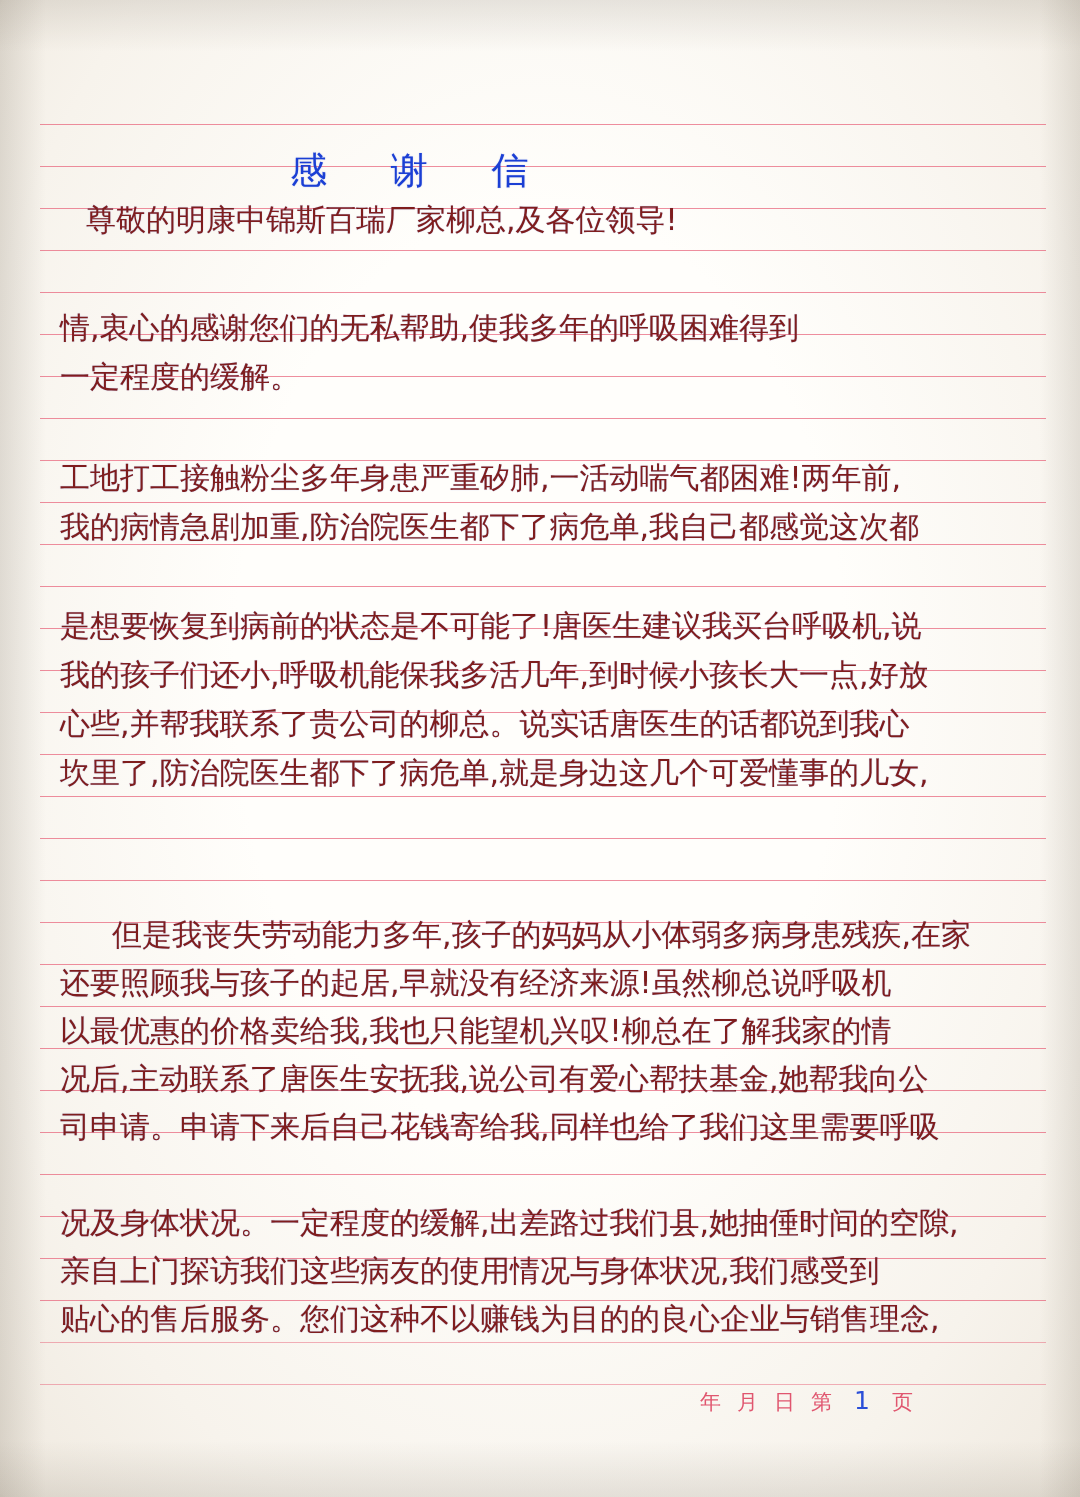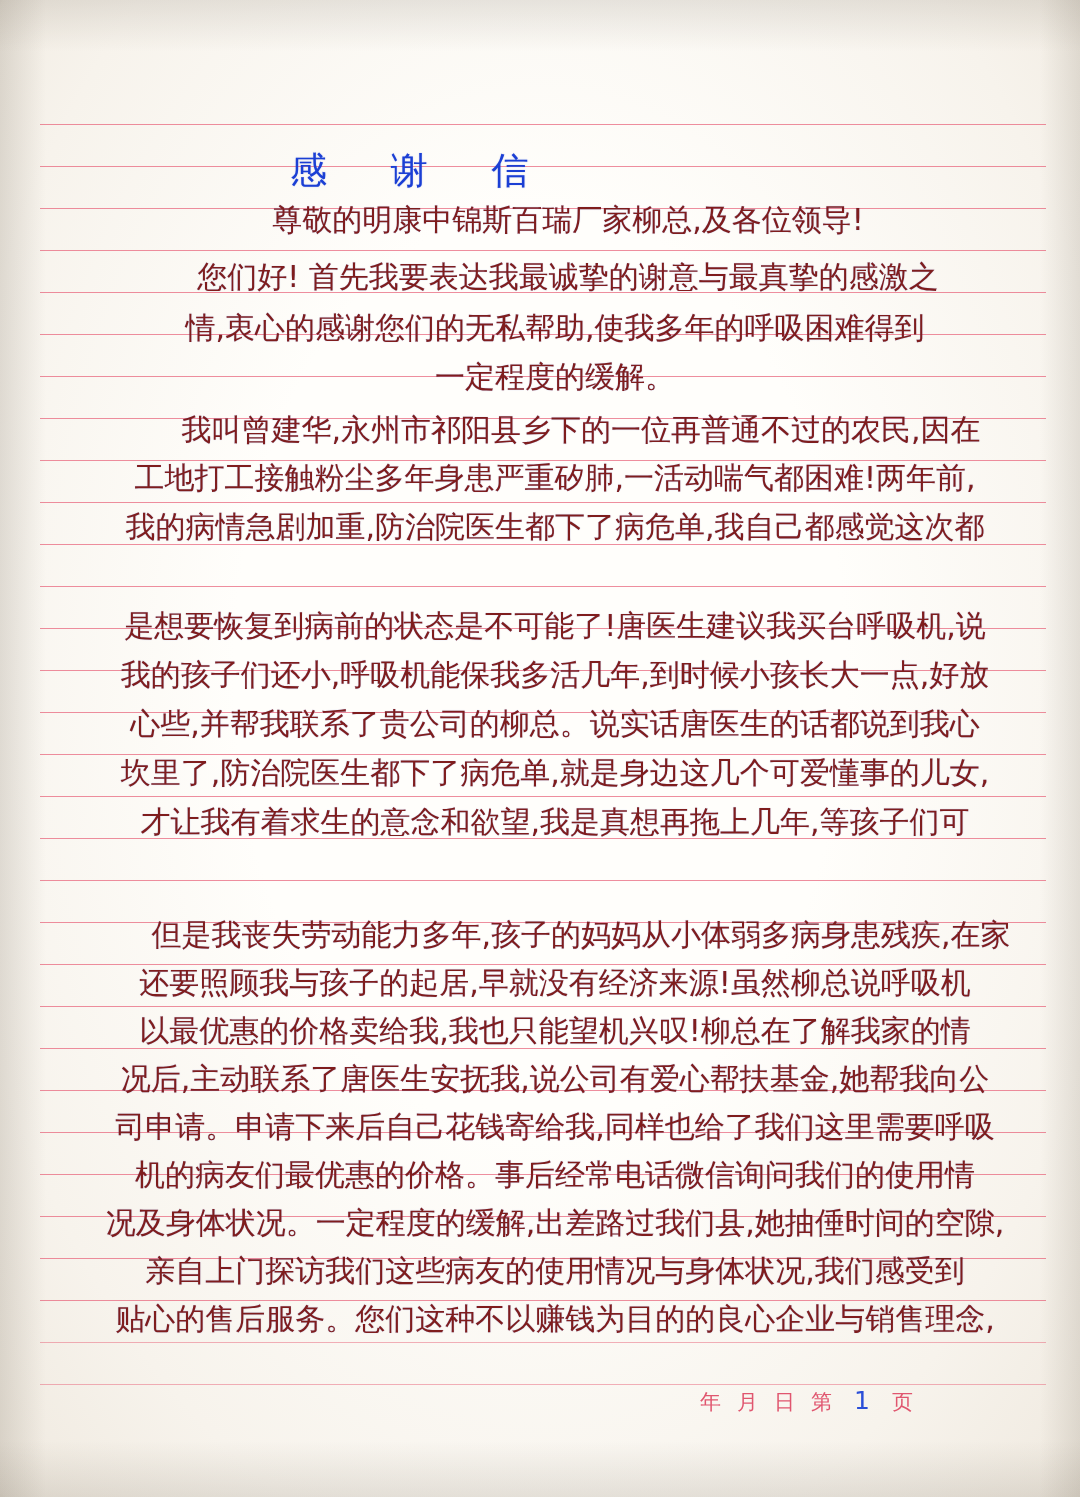--- a/index.html
+++ b/index.html
@@ -9,21 +9,20 @@
   }
   body {
     font-family: "Liberation Sans", sans-serif;
   }
   #page {
     position: relative;
     width: 1080px;
     height: 1497px;
     overflow: hidden;
     background: #fdfbf7;
-    text-align: center;
   }
   
   #paper {
     position: absolute;
     inset: 0;
     background:
       radial-gradient(ellipse at 50% 45%, #fffefb 40%, #f7f3ec 78%, #efe9df 100%);
   }
   #paper-texture {
     position: absolute;
@@ -141,37 +140,33 @@
     <div class="rule" style="top:1092px"></div>
     <div class="rule" style="top:1134px"></div>
     <div class="rule" style="top:1176px"></div>
     <div class="rule soft" style="top:1218px"></div>
     <div class="rule soft" style="top:1260px"></div>
   </div>
 
   <div id="title">感 谢 信</div>
 
   <div class="line indent-sm" style="top:205px">尊敬的明康中锦斯百瑞厂家柳总,及各位领导!</div>
-  <div class="line indent-sm" style="top:262px">您们好! 首先我要表达我最诚挚的谢意与最真挚的感激之</div>
   <div class="line" style="top:313px">情,衷心的感谢您们的无私帮助,使我多年的呼吸困难得到</div>
   <div class="line" style="top:362px">一定程度的缓解。</div>
-  <div class="line indent" style="top:415px">我叫曾建华,永州市祁阳县乡下的一位再普通不过的农民,因在</div>
   <div class="line" style="top:463px">工地打工接触粉尘多年身患严重矽肺,一活动喘气都困难!两年前,</div>
   <div class="line" style="top:512px">我的病情急剧加重,防治院医生都下了病危单,我自己都感觉这次都</div>
   <div class="line" style="top:611px">是想要恢复到病前的状态是不可能了!唐医生建议我买台呼吸机,说</div>
   <div class="line" style="top:660px">我的孩子们还小,呼吸机能保我多活几年,到时候小孩长大一点,好放</div>
   <div class="line" style="top:709px">心些,并帮我联系了贵公司的柳总。说实话唐医生的话都说到我心</div>
   <div class="line" style="top:758px">坎里了,防治院医生都下了病危单,就是身边这几个可爱懂事的儿女,</div>
-  <div class="line" style="top:807px">才让我有着求生的意念和欲望,我是真想再拖上几年,等孩子们可</div>
   <div class="line indent" style="top:920px">但是我丧失劳动能力多年,孩子的妈妈从小体弱多病身患残疾,在家</div>
   <div class="line" style="top:968px">还要照顾我与孩子的起居,早就没有经济来源!虽然柳总说呼吸机</div>
   <div class="line" style="top:1016px">以最优惠的价格卖给我,我也只能望机兴叹!柳总在了解我家的情</div>
   <div class="line" style="top:1064px">况后,主动联系了唐医生安抚我,说公司有爱心帮扶基金,她帮我向公</div>
   <div class="line" style="top:1112px">司申请。申请下来后自己花钱寄给我,同样也给了我们这里需要呼吸</div>
-  <div class="line" style="top:1160px">机的病友们最优惠的价格。事后经常电话微信询问我们的使用情</div>
   <div class="line" style="top:1208px">况及身体状况。一定程度的缓解,出差路过我们县,她抽倕时间的空隙,</div>
   <div class="line" style="top:1256px">亲自上门探访我们这些病友的使用情况与身体状况,我们感受到</div>
   <div class="line" style="top:1304px">贴心的售后服务。您们这种不以赚钱为目的的良心企业与销售理念,</div>
 
   <div id="footer">
     <span>年</span>
     <span>月</span>
     <span>日</span>
     <span>第</span>
     <span class="pg-num">1</span>

